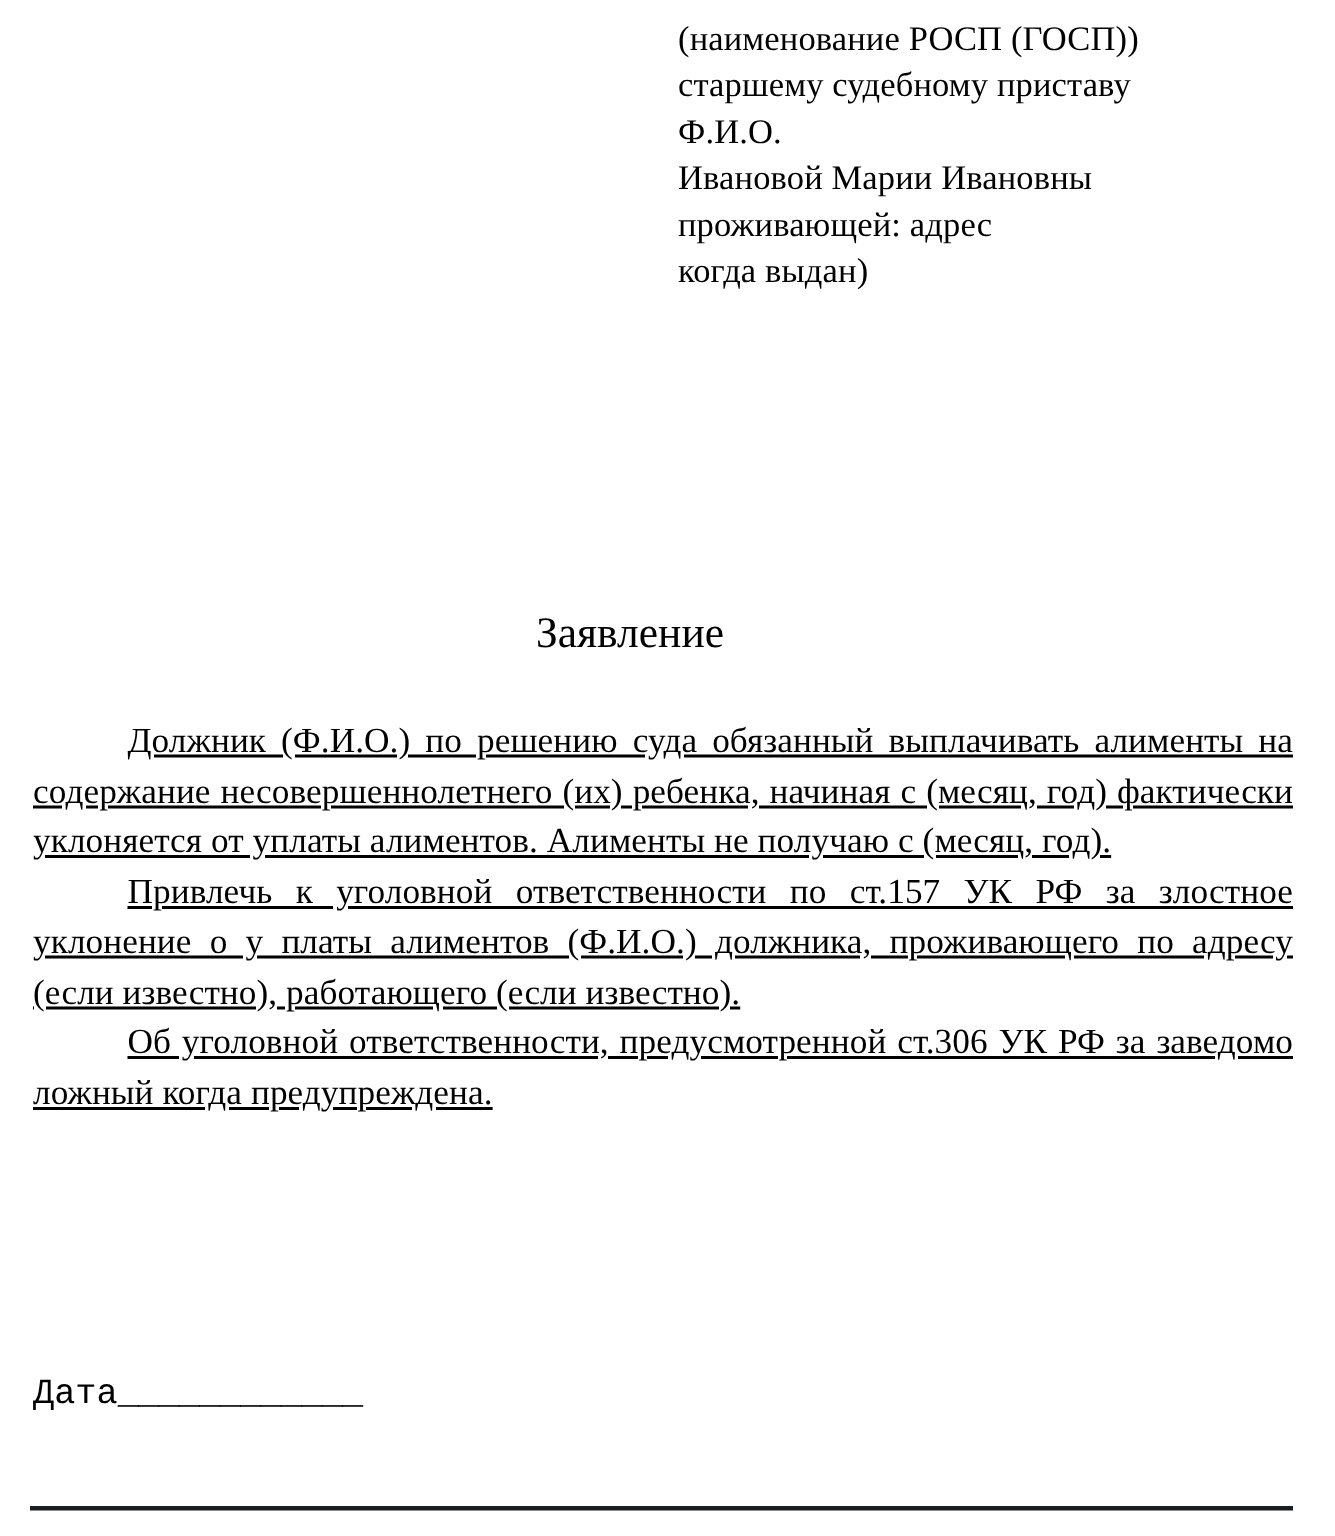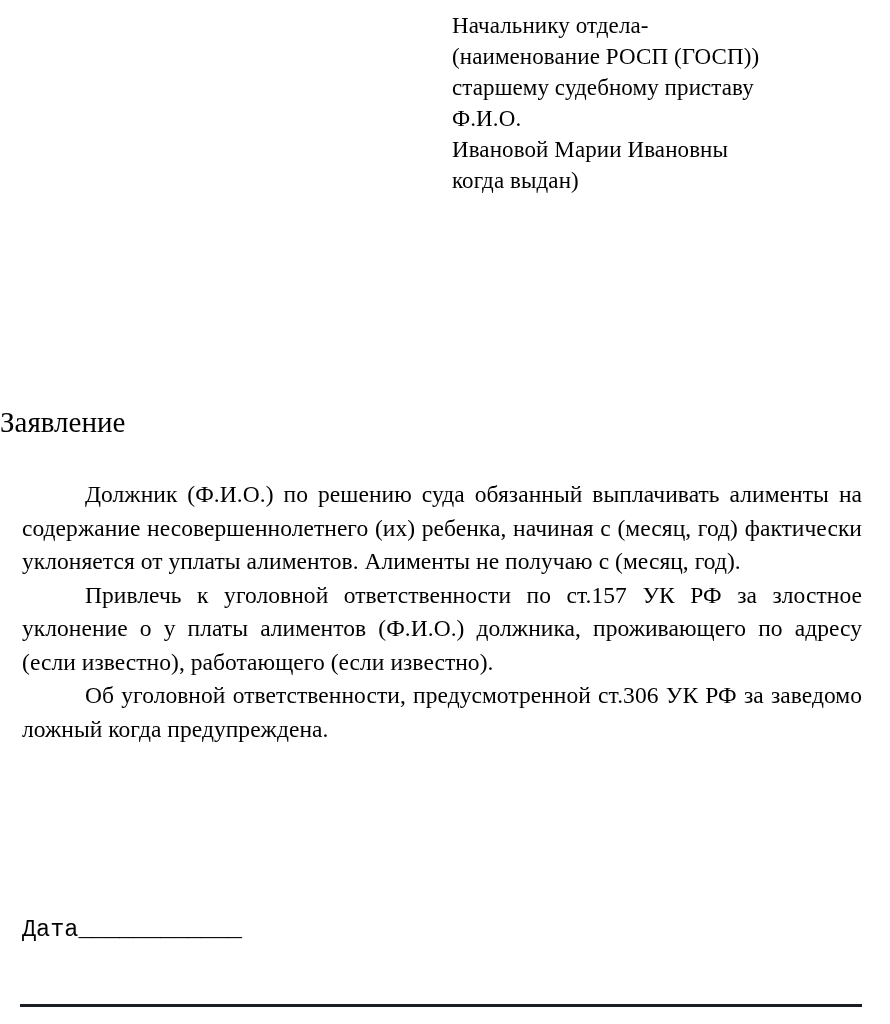--- a/index.html
+++ b/index.html
@@ -40,40 +40,42 @@
     display: block;
     white-space: nowrap;
   }
 
   
   .doc-title {
     position: absolute;
     left: 0;
     top: 403px;
     width: 840px;
+    text-align: center;
     font-size: 29px;
     line-height: 38px;
   }
 
   
   .body-block {
     position: absolute;
     left: 22px;
     top: 478px;
     width: 840px;
   }
   .para {
     margin: 0;
     text-indent: 63px;
     text-align: justify;
     text-justify: inter-word;
     font-size: 23.5px;
     line-height: 33.5px;
     letter-spacing: 0.05px;
     hyphens: none;
+    text-decoration: underline;
   }
 
   
   .sign-row {
     position: absolute;
     left: 22px;
     top: 913px;
     width: 840px;
     height: 40px;
     font-size: 23.5px;
@@ -106,25 +108,25 @@
     background: #1a1d21;
     border: 0;
   }
 </style>
 </head>
 <body style="background: rgb(255, 255, 255); color: rgb(0, 0, 0);">
 
 <div class="page">
 
   <div class="addressee">
-    <span class="aline">Начальнику отдела-</span>
     <span class="aline">(наименование РОСП (ГОСП))</span>
     <span class="aline">старшему судебному приставу</span>
     <span class="aline">Ф.И.О.</span>
     <span class="aline">Ивановой Марии Ивановны</span>
+    <span class="aline">проживающей: адрес</span>
     <span class="aline">когда выдан)</span>
   </div>
 
   <div class="doc-title">Заявление</div>
 
   <div class="body-block">
     <p class="para">Должник (Ф.И.О.) по решению суда обязанный выплачивать алименты на содержание несовершеннолетнего (их) ребенка, начиная с (месяц, год) фактически уклоняется от уплаты алиментов. Алименты не получаю с (месяц, год).</p>
     <p class="para">Привлечь к уголовной ответственности по ст.157 УК РФ за злостное уклонение о у платы алиментов (Ф.И.О.) должника, проживающего по адресу (если известно), работающего (если известно).</p>
     <p class="para">Об уголовной ответственности, предусмотренной ст.306 УК РФ за заведомо ложный когда предупреждена.</p>
   </div>

